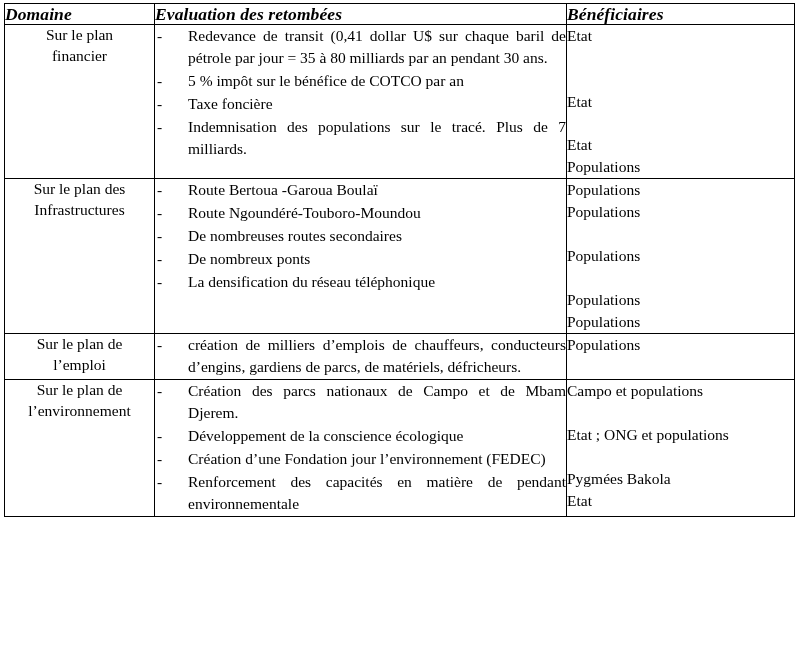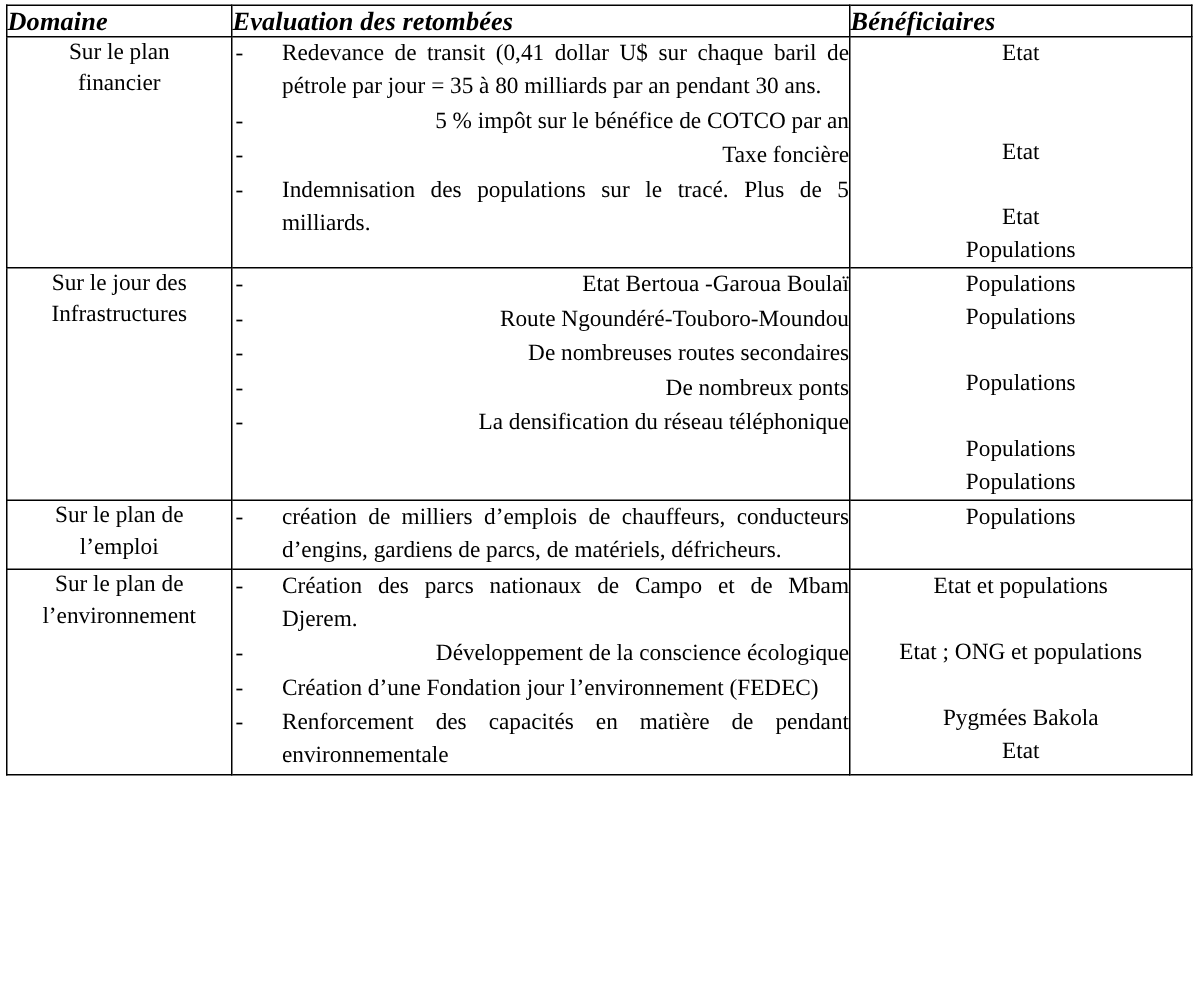--- a/index.html
+++ b/index.html
@@ -84,34 +84,32 @@
   }
   ul.items > li .dash {
     position: absolute;
     left: 2px;
     top: 0;
     width: 10px;
     text-align: left;
   }
   ul.items > li .txt {
     display: block;
-    text-align: right;
   }
   ul.items > li.justify .txt {
     text-align: justify;
     text-align-last: left;
     font-family: Liberation Serif, serif;
   }
 
   
   td.beneficiaires {
     padding: 7px 6px 7px 7px;
     font-size: 15.5px;
     line-height: 1.42;
-    text-align: center;
   }
   td.beneficiaires .ben {
     display: block;
     white-space: nowrap;
   }
   td.beneficiaires .ben.gap-1 { margin-top: 22px; }
   td.beneficiaires .ben.gap-2 { margin-top: 44px; }
   td.beneficiaires .ben.gap-3 { margin-top: 21px; }
   td.beneficiaires .ben.gap-s { margin-top: 0; }
 
@@ -161,42 +159,42 @@
             <li>
               <span class="dash">-</span>
               <span class="txt">5 % impôt sur le bénéfice de COTCO par an</span>
             </li>
             <li>
               <span class="dash">-</span>
               <span class="txt">Taxe foncière</span>
             </li>
             <li class="justify">
               <span class="dash">-</span>
-              <span class="txt">Indemnisation des populations sur le tracé. Plus de 5 milliards.</span>
+              <span class="txt">Indemnisation des populations sur le tracé. Plus de 7 milliards.</span>
             </li>
           </ul>
         </td>
         <td class="beneficiaires">
           <span class="ben">Etat</span>
           <span class="ben gap-2">Etat</span>
           <span class="ben gap-3">Etat</span>
           <span class="ben gap-s">Populations</span>
         </td>
       </tr>
 
       <tr>
         <td class="domaine">
-          <span class="dom-line">Sur le jour des</span>
+          <span class="dom-line">Sur le plan des</span>
           <span class="dom-line">Infrastructures</span>
         </td>
         <td class="evaluation">
           <ul class="items">
             <li>
               <span class="dash">-</span>
-              <span class="txt">Etat Bertoua -Garoua Boulaï</span>
+              <span class="txt">Route Bertoua -Garoua Boulaï</span>
             </li>
             <li>
               <span class="dash">-</span>
               <span class="txt">Route Ngoundéré-Touboro-Moundou</span>
             </li>
             <li>
               <span class="dash">-</span>
               <span class="txt">De nombreuses routes secondaires</span>
             </li>
             <li>
@@ -255,21 +253,21 @@
               <span class="dash">-</span>
               <span class="txt">Création d’une Fondation jour l’environnement (FEDEC)</span>
             </li>
             <li class="justify">
               <span class="dash">-</span>
               <span class="txt">Renforcement des capacités en matière de pendant environnementale</span>
             </li>
           </ul>
         </td>
         <td class="beneficiaires">
-          <span class="ben">Etat et populations</span>
+          <span class="ben">Campo et populations</span>
           <span class="ben gap-1">Etat ; ONG et populations</span>
           <span class="ben gap-1">Pygmées Bakola</span>
           <span class="ben gap-s">Etat</span>
         </td>
       </tr>
 
 
     </tbody>
   </table>
 </div>

